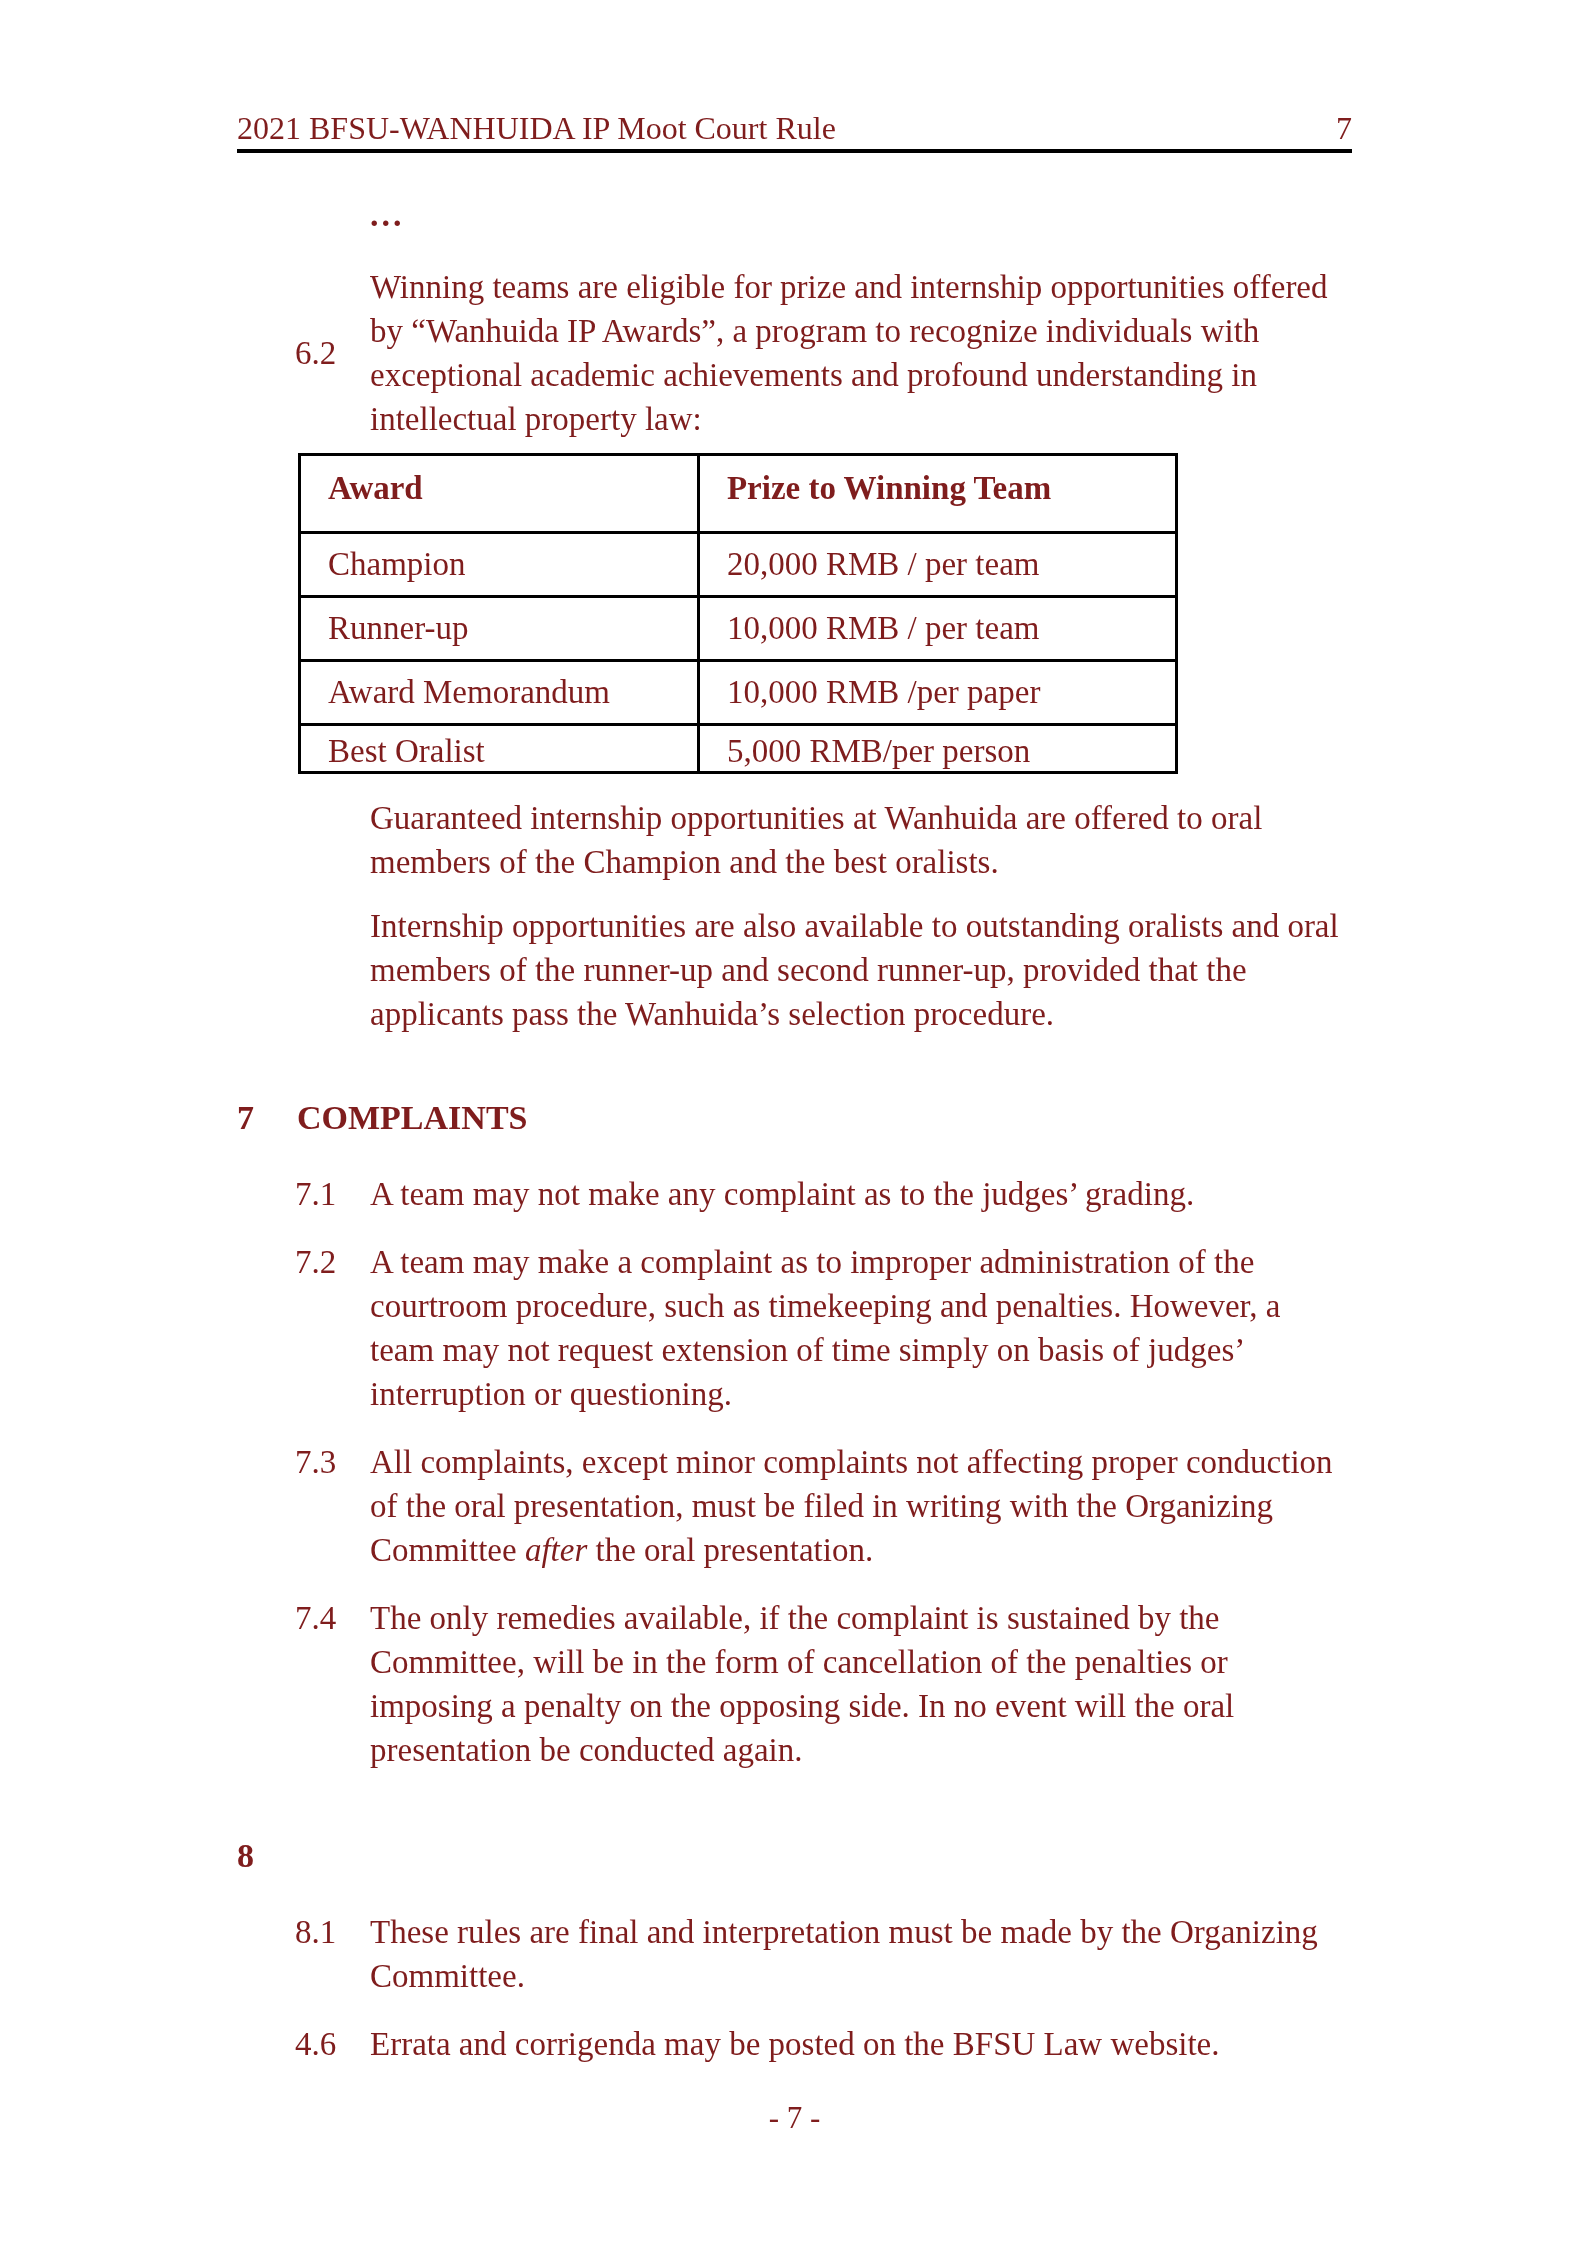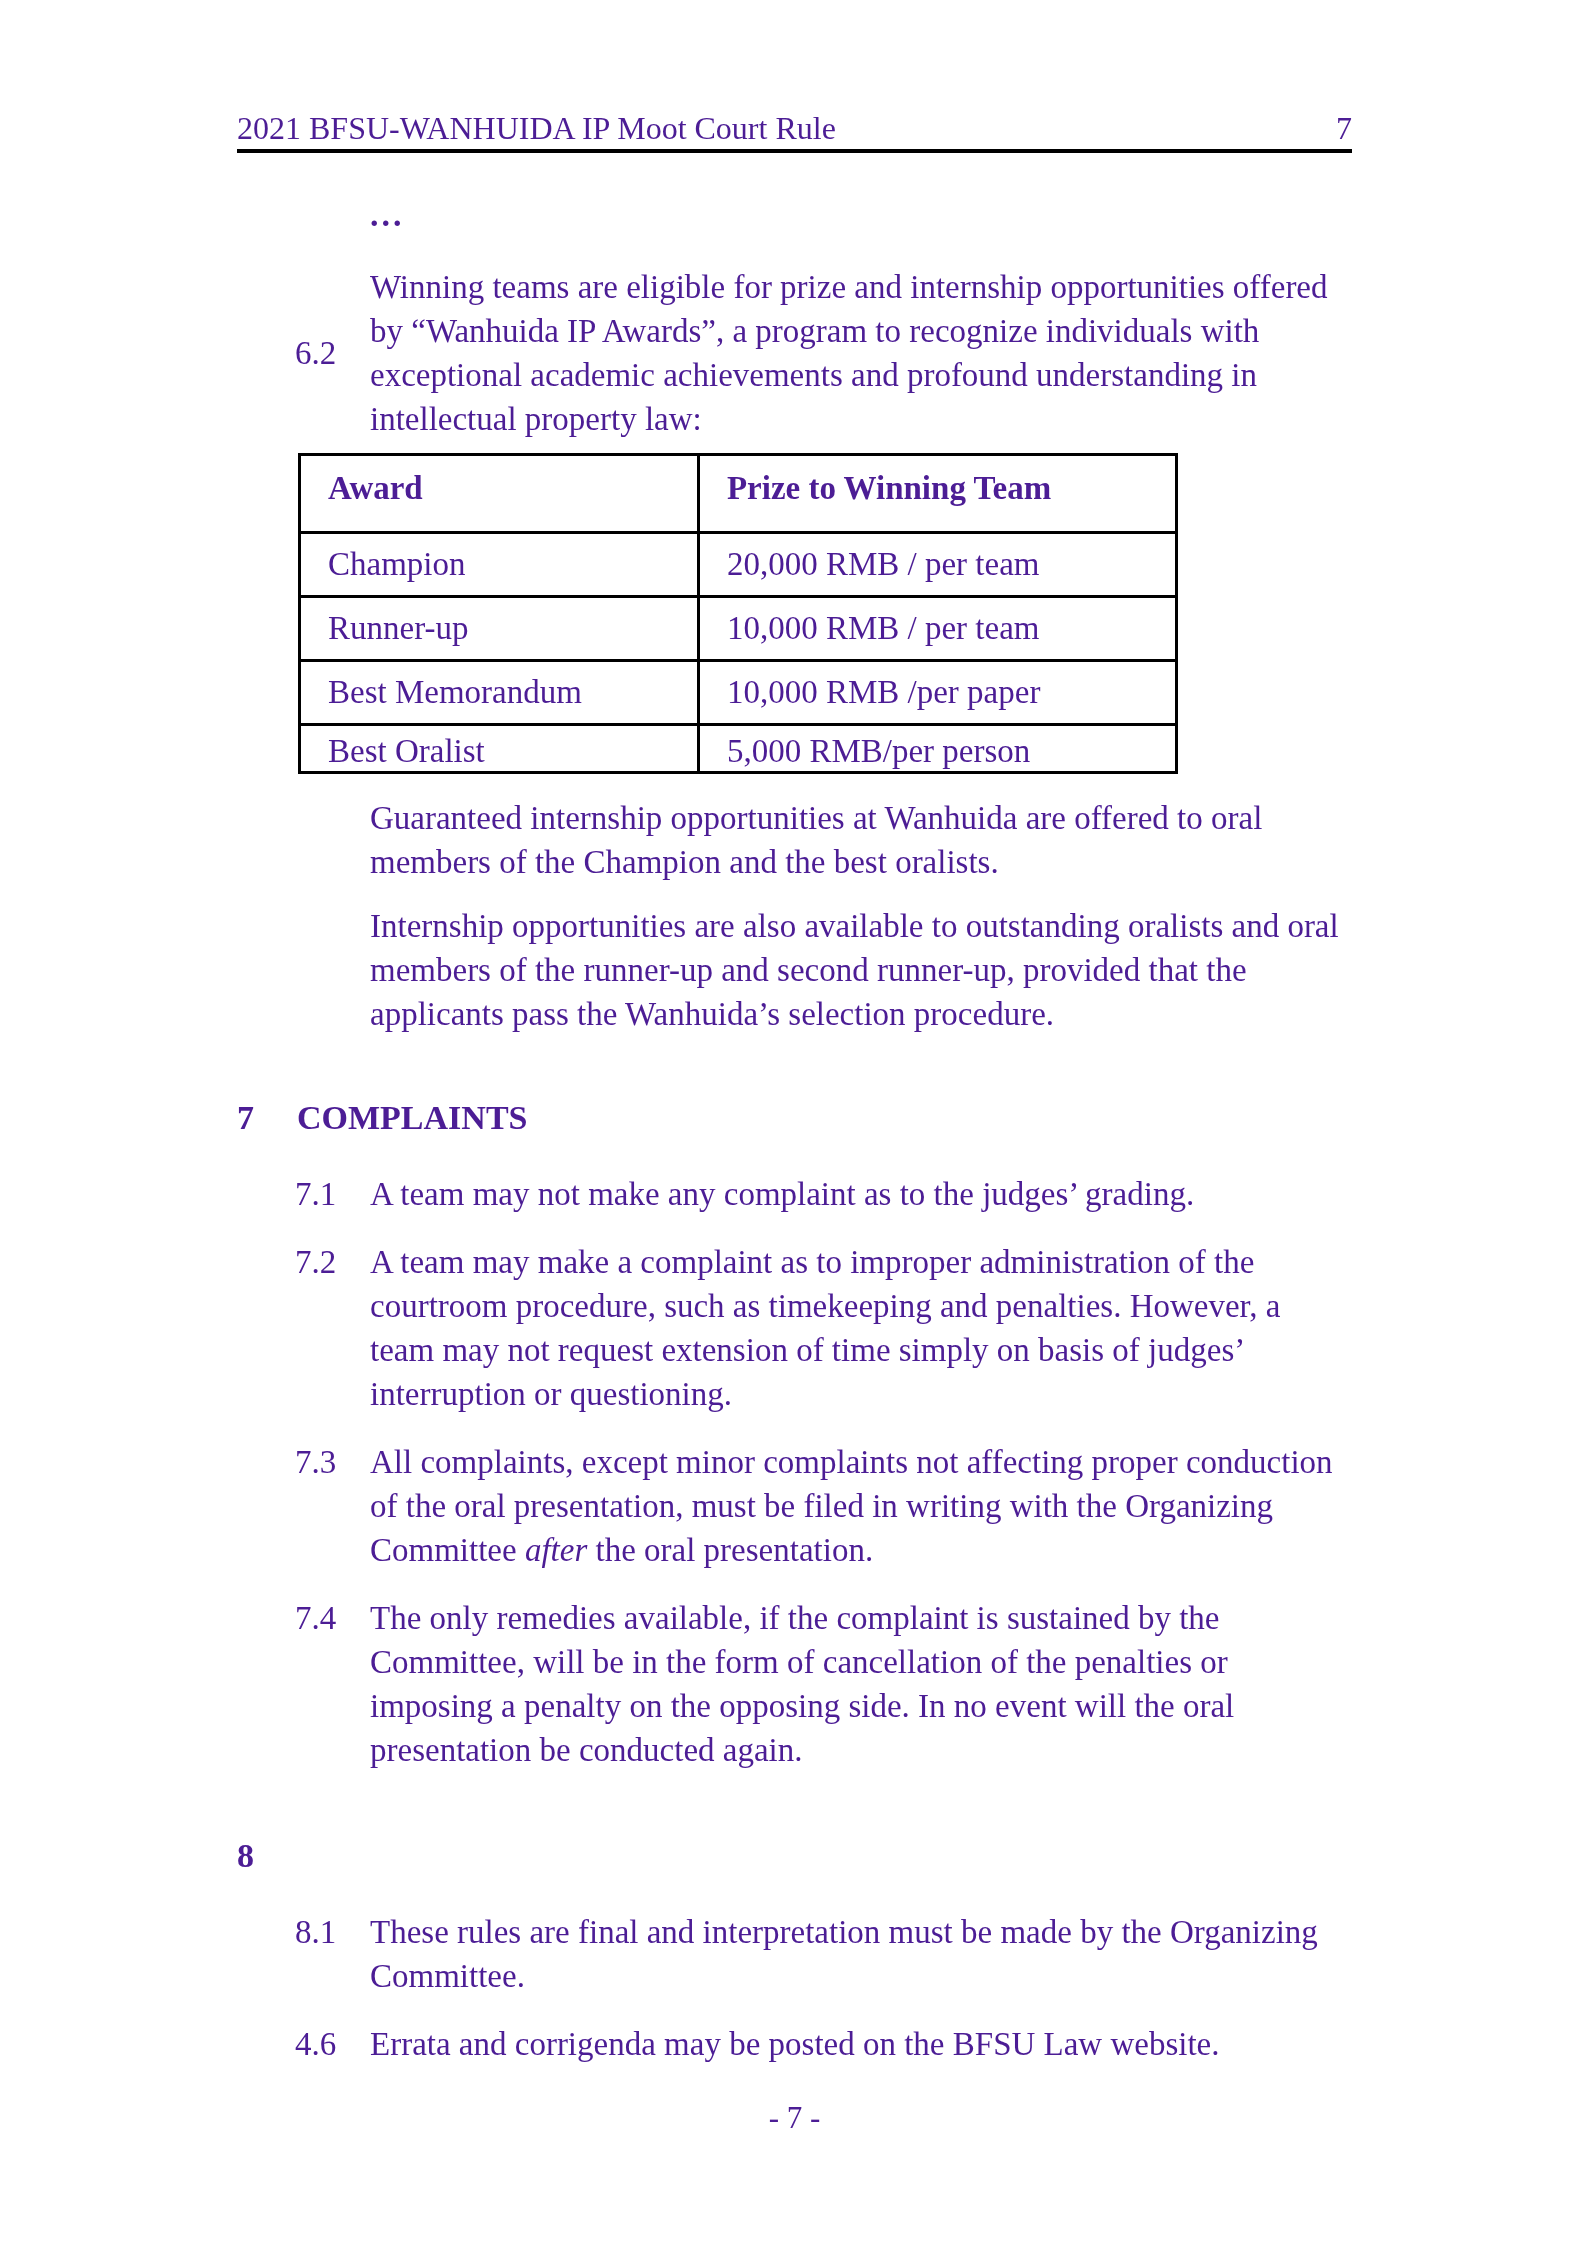--- a/index.html
+++ b/index.html
@@ -1,21 +1,21 @@
 <!DOCTYPE html>
 <html><head>
 <meta charset="utf-8">
 <style>
   * { margin:0; padding:0; box-sizing:border-box; }
   html, body { background:#ffffff; }
   .page {
     position:relative;
     width:1587px; height:2245px;
     background:#ffffff;
-    color:#4c1d95;
+    color:#7f1d1d;
     font-family:"Liberation Serif", serif;
     overflow:hidden;
   }
   .page-header {
     position:absolute;
     top:110px; left:237px; width:1115px;
     display:flex; justify-content:space-between; align-items:flex-end;
     font-size:32px; line-height:36px;
     border-bottom:4px solid #000000;
     padding-bottom:3px;
@@ -101,21 +101,21 @@
       <tbody>
         <tr>
           <td>Champion</td>
           <td>20,000 RMB / per team</td>
         </tr>
         <tr>
           <td>Runner-up</td>
           <td>10,000 RMB / per team</td>
         </tr>
         <tr>
-          <td>Best Memorandum</td>
+          <td>Award Memorandum</td>
           <td>10,000 RMB /per paper</td>
         </tr>
         <tr class="short">
           <td>Best Oralist</td>
           <td>5,000 RMB/per person</td>
         </tr>
       </tbody>
     </table>
 
     <p class="para first-after-table">Guaranteed internship opportunities at Wanhuida are offered to oral members of the Champion and the best oralists.</p>

